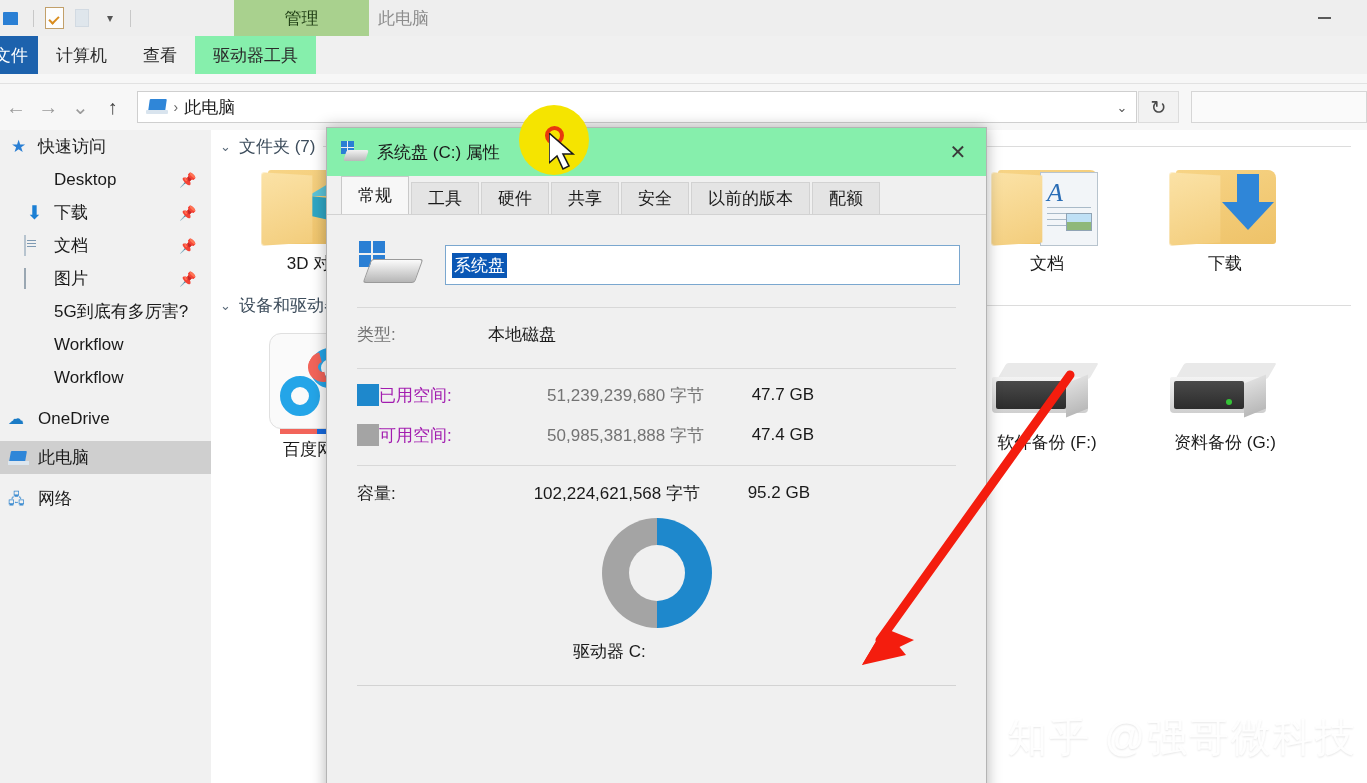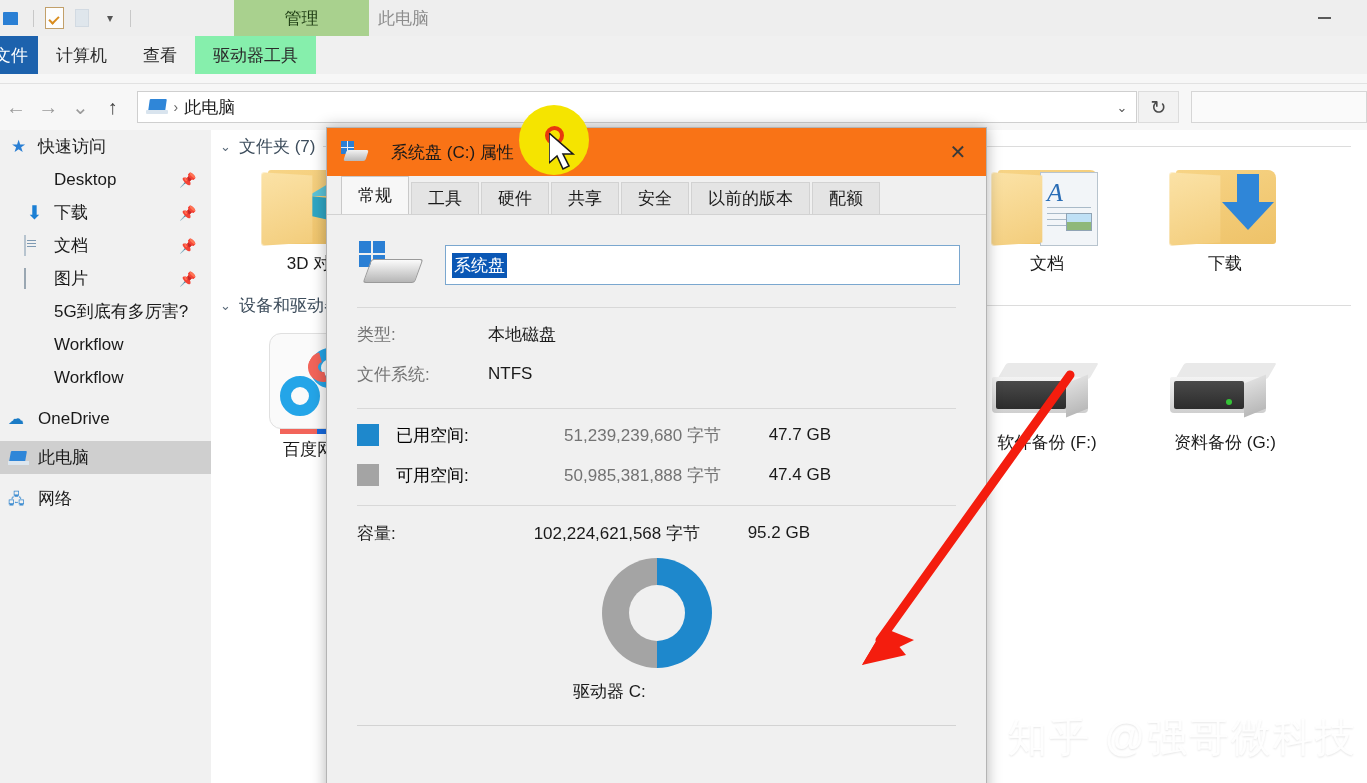--- a/index.html
+++ b/index.html
@@ -184,22 +184,22 @@
   .baidu-bar { width: 74px; height: 7px; display:flex; margin-top: -2px;}
   .baidu-bar .a { flex:1; background:#f2645a;} .baidu-bar .b { flex:1; background:#1668dc;}
 
   
   .dlg {
     position: absolute; left: 326px; top: 127px; width: 661px; height: 680px;
     background: #f0f0f0; border: 1px solid #b4b4b4;
     box-shadow: 0 0 14px rgba(0,0,0,0.30);
   }
   .dlg-title {
-    height: 48px; display: flex; align-items: center; gap: 24px; padding-left: 14px;
-    background: #f97316;
+    height: 48px; display: flex; align-items: center; gap: 10px; padding-left: 14px;
+    background: #86efac;
   }
   .dlg-title .t { font-size: 17px; color: #1a1a1a; }
   .dlg-close {
     position: absolute; right: 0; top: 0; width: 56px; height: 48px;
     display: flex; align-items: center; justify-content: center;
     font-size: 20px; color: #3a3a3a;
   }
   .dlg-drive-ico { width: 26px; height: 22px; position: relative; }
   .dlg-drive-ico .win { position:absolute; left:0; top:0; width:13px; height:13px; background:#2a7fd4; }
   .dlg-drive-ico .win::before{content:"";position:absolute;left:6px;top:0;width:1px;height:13px;background:#f0f0f0;}
@@ -233,21 +233,21 @@
     background: #0a57b5; color: #ffffff; font-size: 17px; padding: 1px 2px;
   }
   .hr { height: 1px; background: #d8d8d8; margin: 18px 4px 0 4px; }
 
   .kv { display: flex; align-items: center; height: 40px; }
   .kv .k { width: 135px; font-size: 17px; color: #737373; padding-left: 4px;}
   .kv .v { font-size: 17px; color: #1a1a1a; }
 
   .sp-row { display: flex; align-items: center; height: 40px; }
   .sp-sw { width: 22px; height: 22px; margin-left: 4px; }
-  .sp-lbl { width: 113px; font-size: 17px; color: #000000; margin-left: 17px; }
+  .sp-lbl { width: 113px; font-size: 17px; color: #a21caf; margin-left: 0; }
   .sp-bytes { width: 212px; text-align: right; font-size: 17px; color: #737373; }
   .sp-gb { width: 110px; text-align: right; font-size: 17px; color: #1a1a1a; }
 
   .cap-row { display: flex; align-items: center; height: 42px; }
   .cap-lbl { width: 147px; font-size: 17px; color: #1a1a1a; padding-left: 4px;}
   .cap-bytes { width: 200px; text-align: right; font-size: 17px; color: #1a1a1a; }
   .cap-gb { width: 110px; text-align: right; font-size: 17px; color: #1a1a1a; }
 
   .donut-wrap { display: flex; justify-content: center; margin-top: 4px; }
   .donut { width: 110px; height: 110px; border-radius: 50%; position: relative; }
@@ -520,24 +520,20 @@
           <span class="selected">系统盘</span>
         </div>
       </div>
 
       <div class="hr"></div>
 
       <div class="kv" style="margin-top:6px">
         <span class="k">类型:</span>
         <span class="v">本地磁盘</span>
       </div>
-      <div class="kv">
-        <span class="k">文件系统:</span>
-        <span class="v">NTFS</span>
-      </div>
 
       <div class="hr" style="margin-top:14px"></div>
 
       <div class="sp-row" style="margin-top:6px">
         <span class="sp-sw" style="background:#1e88cc"></span>
         <span class="sp-lbl">已用空间:</span>
         <span class="sp-bytes">51,239,239,680 字节</span>
         <span class="sp-gb">47.7 GB</span>
       </div>
       <div class="sp-row">

